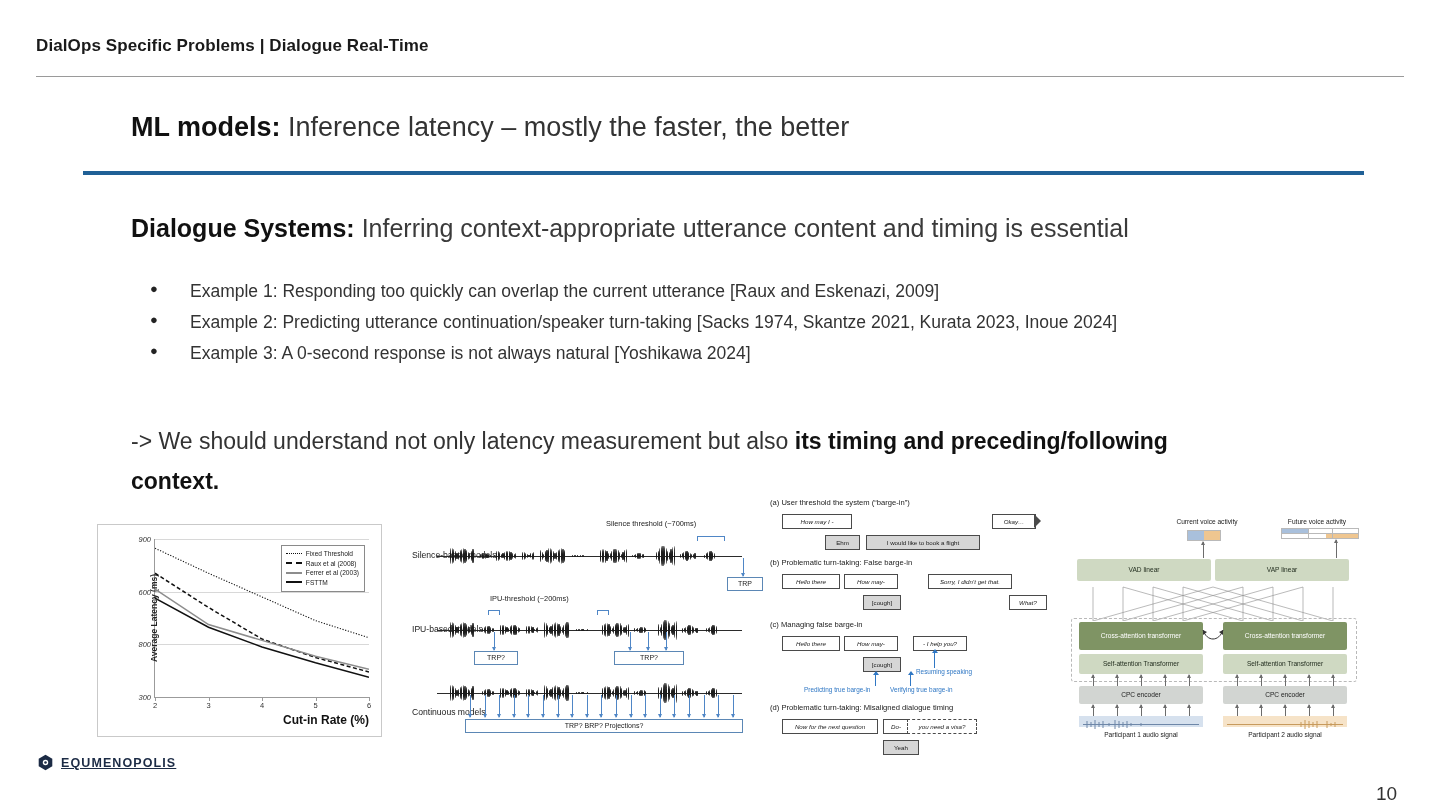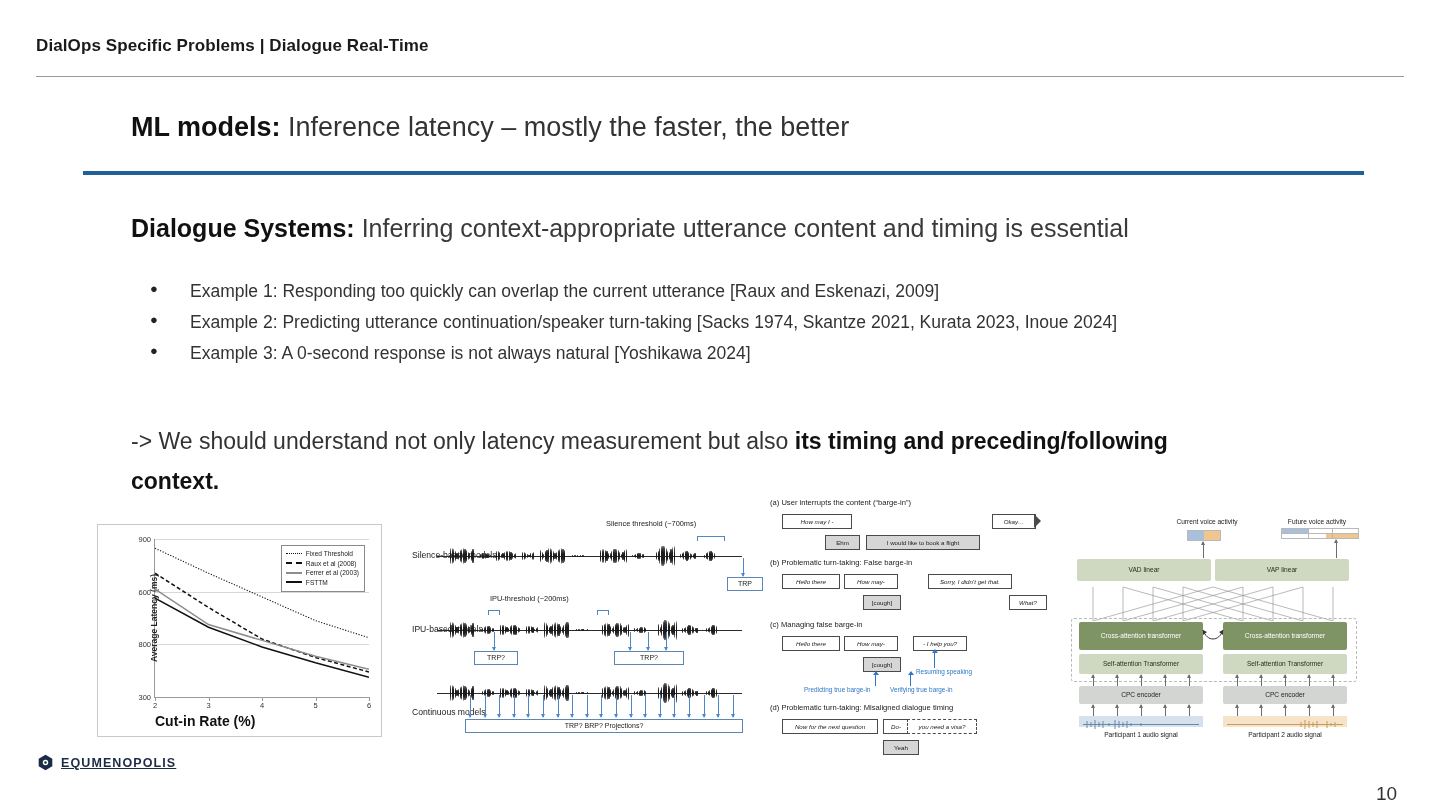--- a/index.html
+++ b/index.html
@@ -31,25 +31,25 @@
   .logo{position:absolute;left:37px;top:754px;display:flex;align-items:center;gap:7px;}
   .logo-txt{font-size:12.5px;font-weight:bold;letter-spacing:1.1px;color:#1c2b45;text-decoration:underline;}
   .pageno{position:absolute;left:1376px;top:783px;font-size:19px;color:#333;}
 
   
   .fig1{position:absolute;left:97px;top:524px;width:283px;height:211px;
         border:1px solid #c9c9c9;background:#fff;}
   .f1-plot{position:absolute;left:56px;top:14px;right:12px;bottom:38px;border-left:1px solid #9b9b9b;border-bottom:1px solid #9b9b9b;}
   .f1-ylab{position:absolute;left:-45px;top:50%;transform:translateY(-50%) rotate(-90deg);
            font-size:8.5px;font-weight:bold;color:#222;white-space:nowrap;transform-origin:center;}
-  .f1-ytick{position:absolute;right:100%;margin-right:4px;font-size:7.5px;color:#333;transform:translateY(-50%);}
+  .f1-ytick{position:absolute;right:100%;margin-right:4px;font-size:7.5px;color:#333;transform:translateY(-50%);font-style:italic;}
   .f1-grid{position:absolute;left:0;width:100%;height:1px;background:#d8d8d8;}
   .f1-xtick{position:absolute;top:100%;margin-top:4px;font-size:7.5px;color:#333;transform:translateX(-50%);}
   .f1-xtickmark{position:absolute;top:100%;width:1px;height:4px;background:#9b9b9b;}
-  .f1-xlab{position:absolute;left:0;right:0;top:calc(100% + 16px);text-align:left;font-size:14px;font-weight:bold;color:#111;}
+  .f1-xlab{position:absolute;left:0;right:0;top:calc(100% + 16px);text-align:right;font-size:12px;font-weight:bold;color:#111;}
   .f1-legend{position:absolute;right:4px;top:6px;border:1px solid #8a8a8a;background:#fff;padding:3px 5px 4px 4px;}
   .f1-lrow{display:flex;align-items:center;gap:4px;font-size:6.6px;color:#1a1a1a;line-height:1.45;white-space:nowrap;}
   .lk{width:16px;height:0;flex:0 0 16px;}
   .lk.dotted{border-top:1.4px dotted #111;}
   .lk.dashed{border-top:2px dashed #111;}
   .lk.solidg{border-top:2px solid #8d8d8d;}
   .lk.solidk{border-top:2px solid #111;}
 
   
   .fig2{position:absolute;left:412px;top:512px;width:340px;height:235px;}
@@ -592,21 +592,21 @@
       <div class="arr" style="left: 277px; top: 183px; height: 22px;"></div>
       <div class="arr" style="left: 291.6px; top: 183px; height: 22px;"></div>
       <div class="arr" style="left: 306.2px; top: 183px; height: 22px;"></div>
       <div class="arr" style="left: 320.8px; top: 183px; height: 22px;"></div>
     </div>
   <div class="f2-box" style="left:53px;top:207px;width:276px;">TRP? BRP? Projections?</div>
 </div>
 
 <div class="fig3">
 
-  <div class="f3-cap" style="left:0;top:0;">(a) User interrupts the content (“barge-in”)</div>
+  <div class="f3-cap" style="left:0;top:0;">(a) User threshold the system (“barge-in”)</div>
   <div class="f3-u" style="left:12px;top:16px;width:68px;">How may I -</div>
   <div class="f3-u" style="left:222px;top:16px;width:42px;">Okay…</div>
   <div style="position:absolute;left:264px;top:16px;width:0;height:0;border-top:7.5px solid transparent;border-bottom:7.5px solid transparent;border-left:7px solid #4a4a4a;"></div>
   <div class="f3-u sys" style="left:55px;top:37px;width:33px;">Ehm</div>
   <div class="f3-u sys" style="left:96px;top:37px;width:112px;">I would like to book a flight</div>
 
   <div class="f3-cap" style="left:0;top:60px;">(b) Problematic turn-taking: False barge-in</div>
   <div class="f3-u" style="left:12px;top:76px;width:56px;">Hello there</div>
   <div class="f3-u" style="left:74px;top:76px;width:52px;">How may-</div>
   <div class="f3-u" style="left:158px;top:76px;width:82px;">Sorry, I didn’t get that.</div>

